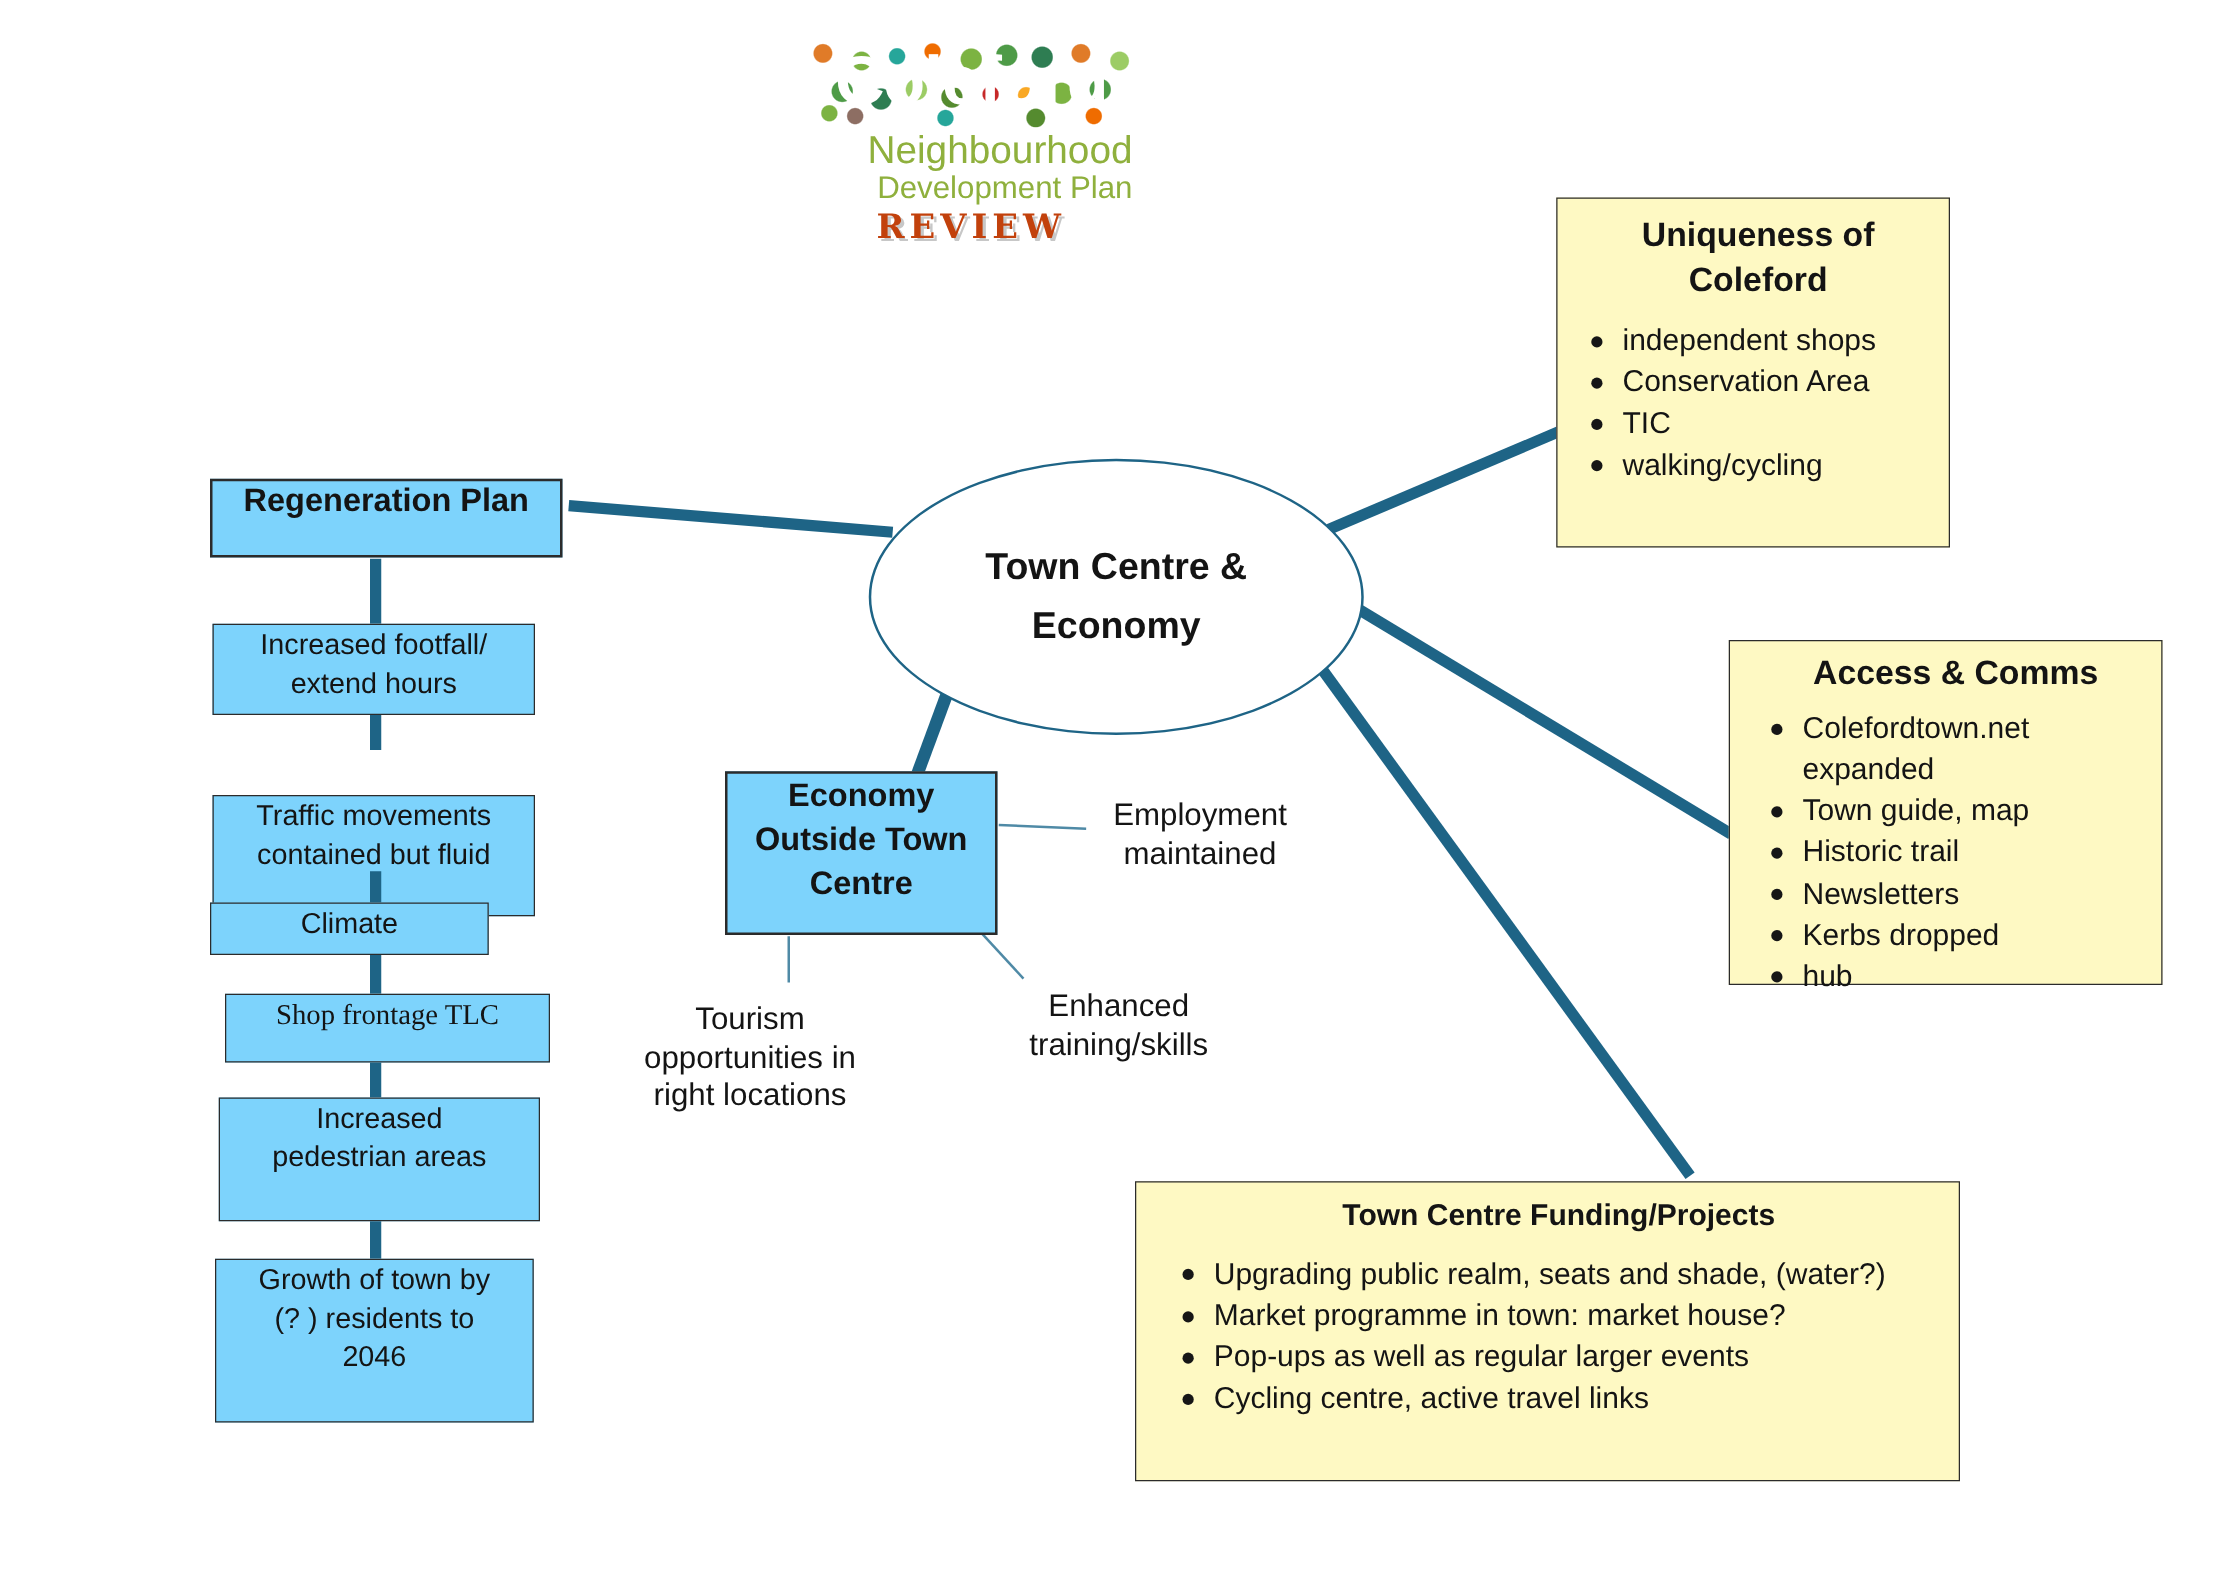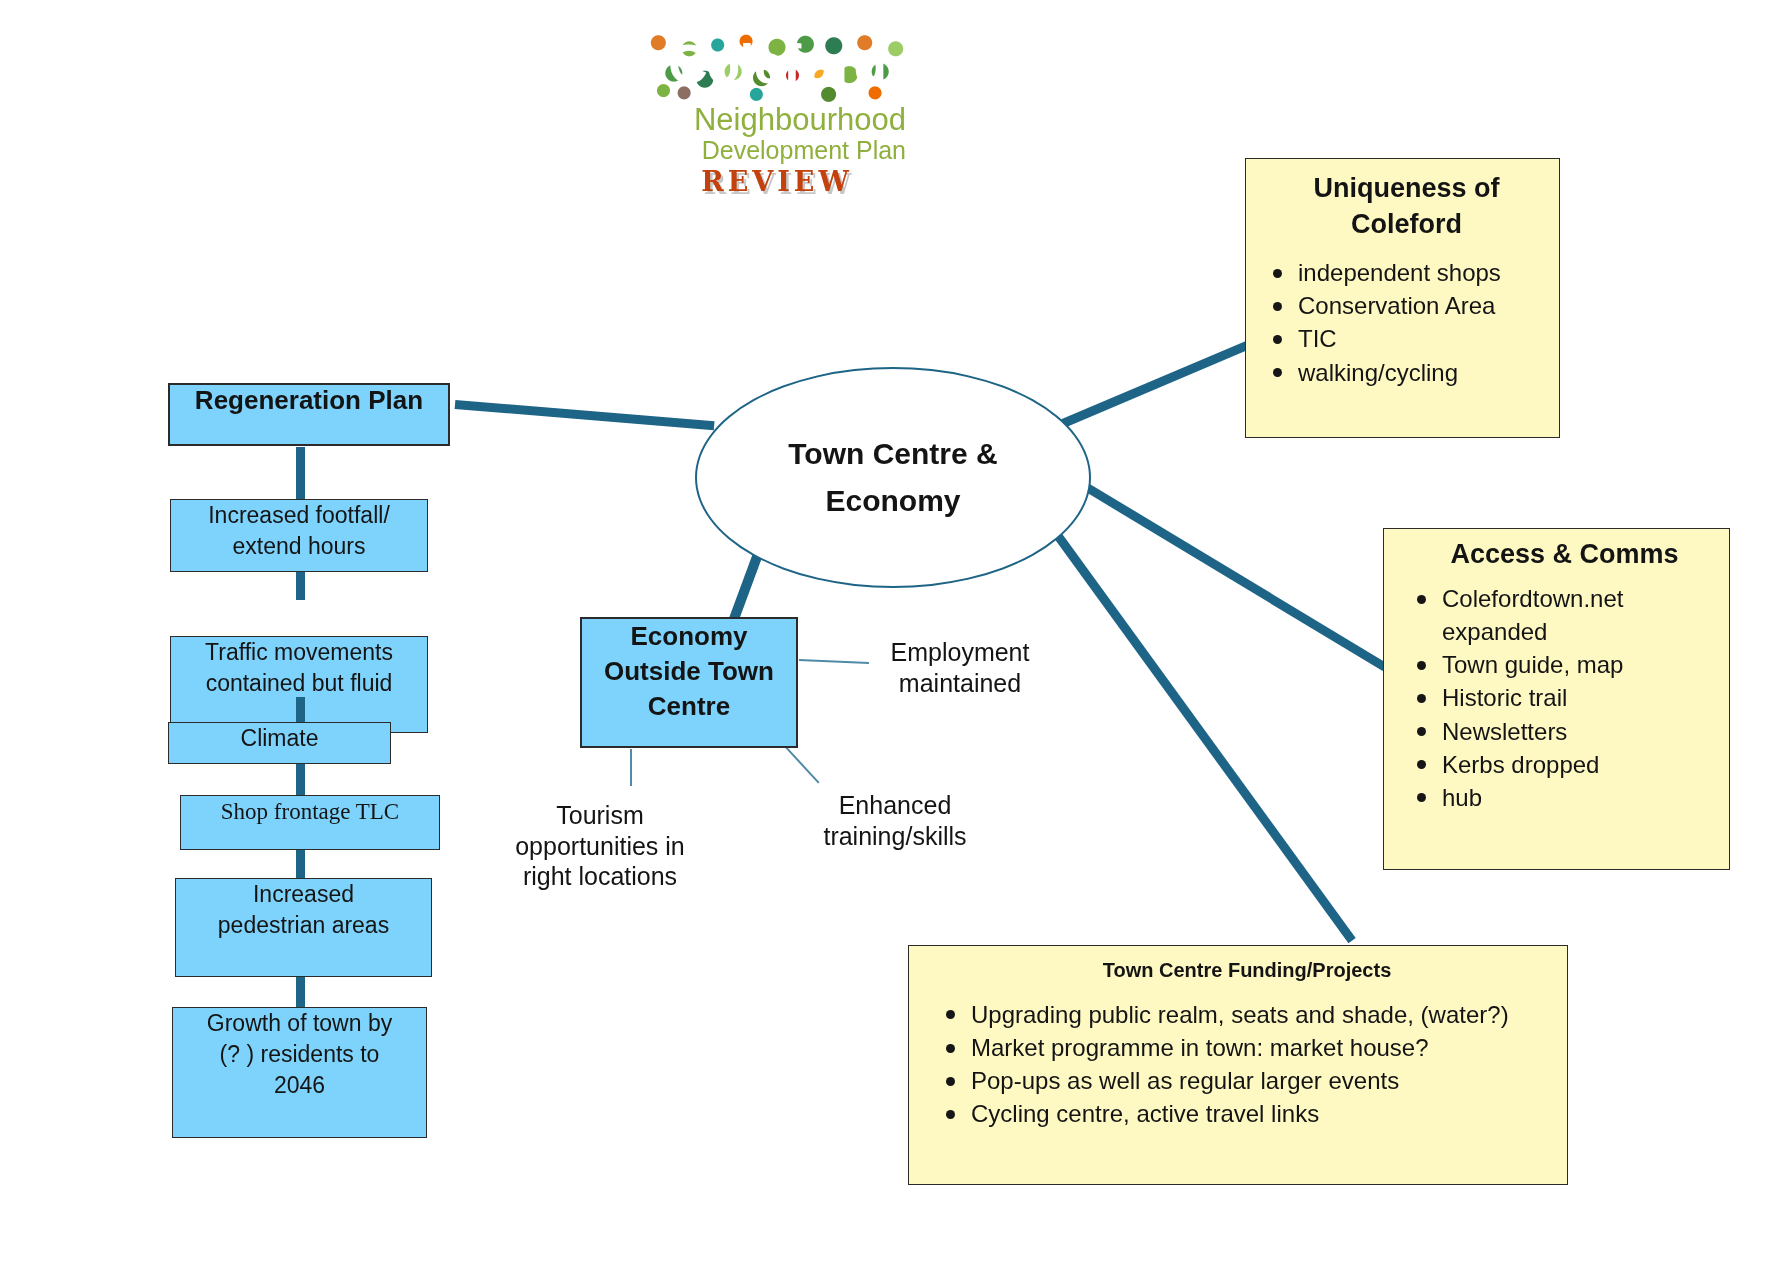--- a/index.html
+++ b/index.html
@@ -153,34 +153,34 @@
     <div class="t-title" style="font-size:27px;line-height:1.32;">Uniqueness of
 Coleford</div>
     <ul class="blist" style="margin-top:14px;">
       <li>independent shops</li>
       <li>Conservation Area</li>
       <li>TIC</li>
       <li>walking/cycling</li>
     </ul>
   </div>
 
-  <div class="topic" style="left:1383px;top:528px;width:347px;height:342px;padding:8px 8px 16px 24px;">
+  <div class="topic" style="left:1383px;top:512px;width:347px;height:276px;padding:8px 8px 16px 24px;">
     <div class="t-title" style="font-size:27px;line-height:1.3;">Access &amp; Comms</div>
     <ul class="blist" style="margin-top:10px;">
       <li>Colefordtown.net expanded</li>
       <li>Town guide, map</li>
       <li>Historic trail</li>
       <li>Newsletters</li>
       <li>Kerbs dropped</li>
       <li>hub</li>
     </ul>
   </div>
 
   <div class="topic" style="left:908px;top:945px;width:660px;height:240px;padding:12px 10px 0 28px;">
-    <div class="t-title" style="font-size:20px;line-height:1.25;">Town Centre Funding/Projects</div>
+    <div class="t-title" style="font-size:24px;line-height:1.25;">Town Centre Funding/Projects</div>
     <ul class="blist" style="margin-top:15px;">
       <li>Upgrading public realm, seats and shade, (water?)</li>
       <li>Market programme in town: market house?</li>
       <li>Pop-ups as well as regular larger events</li>
       <li>Cycling centre, active travel links</li>
     </ul>
   </div>
 
   <div class="nbox thick" style="left:580px;top:617px;width:218px;height:131px;">
     <span class="title-bold pre" style="font-size:26px;line-height:1.35;">Economy

